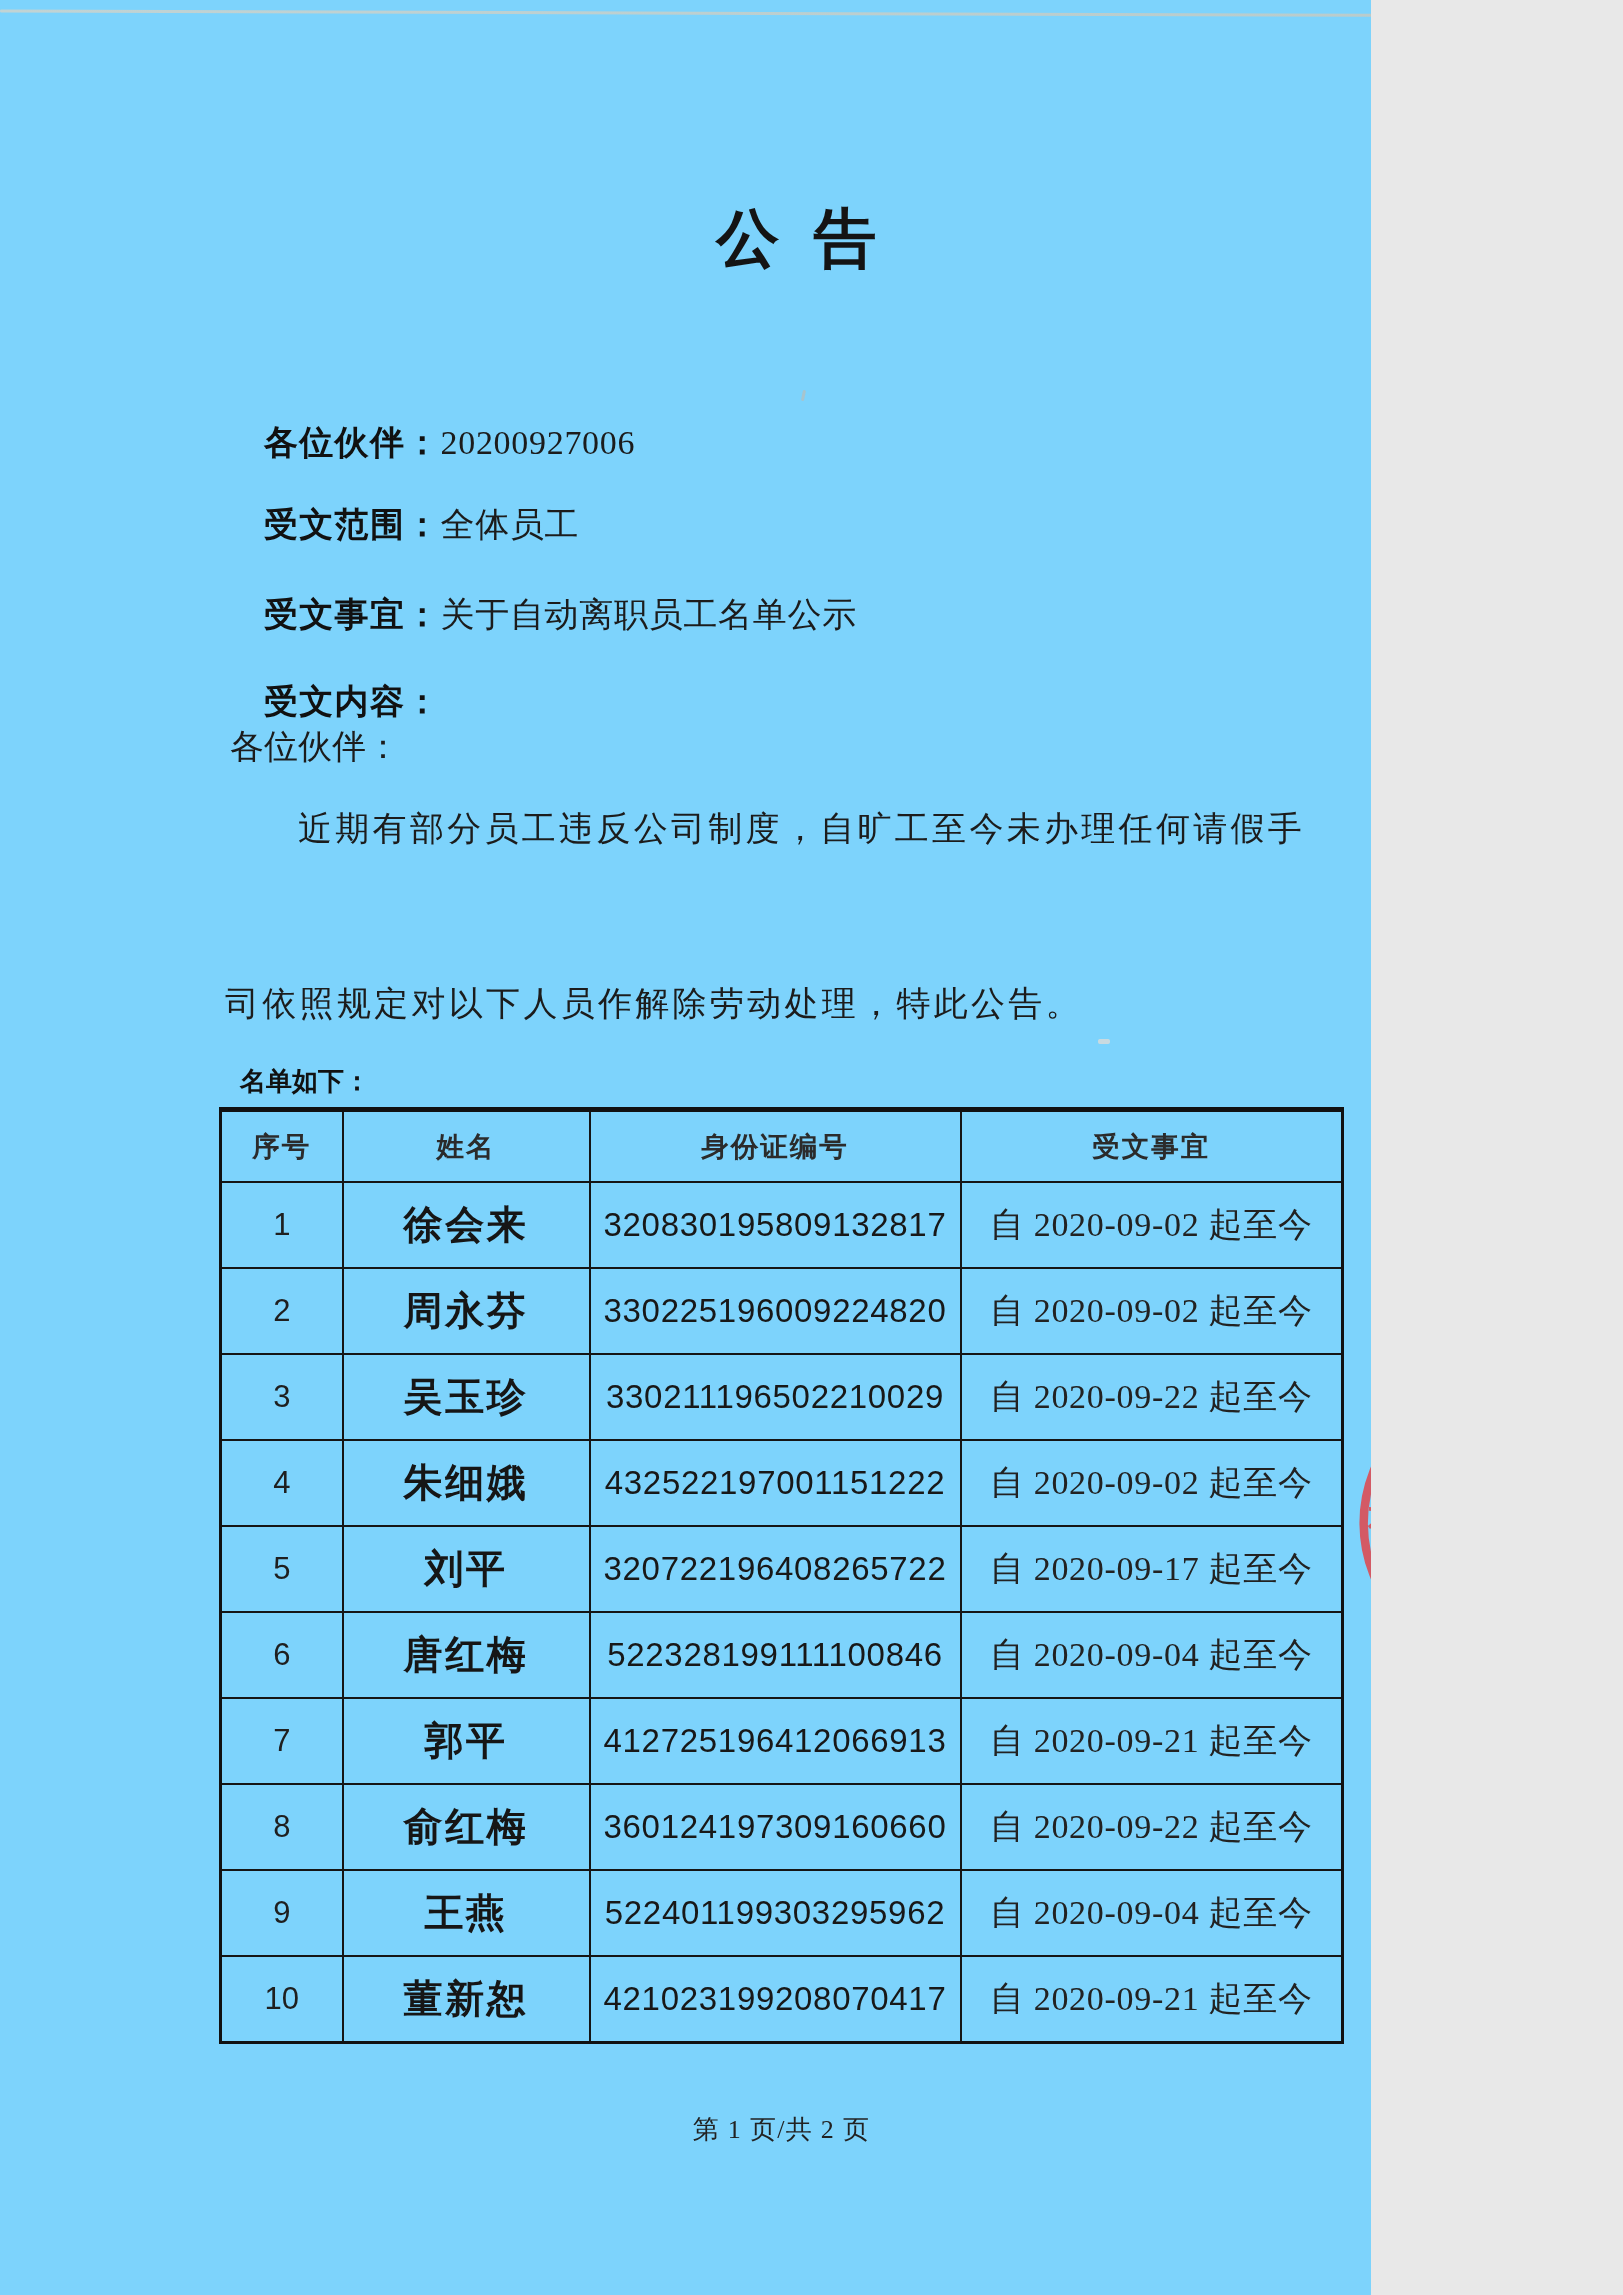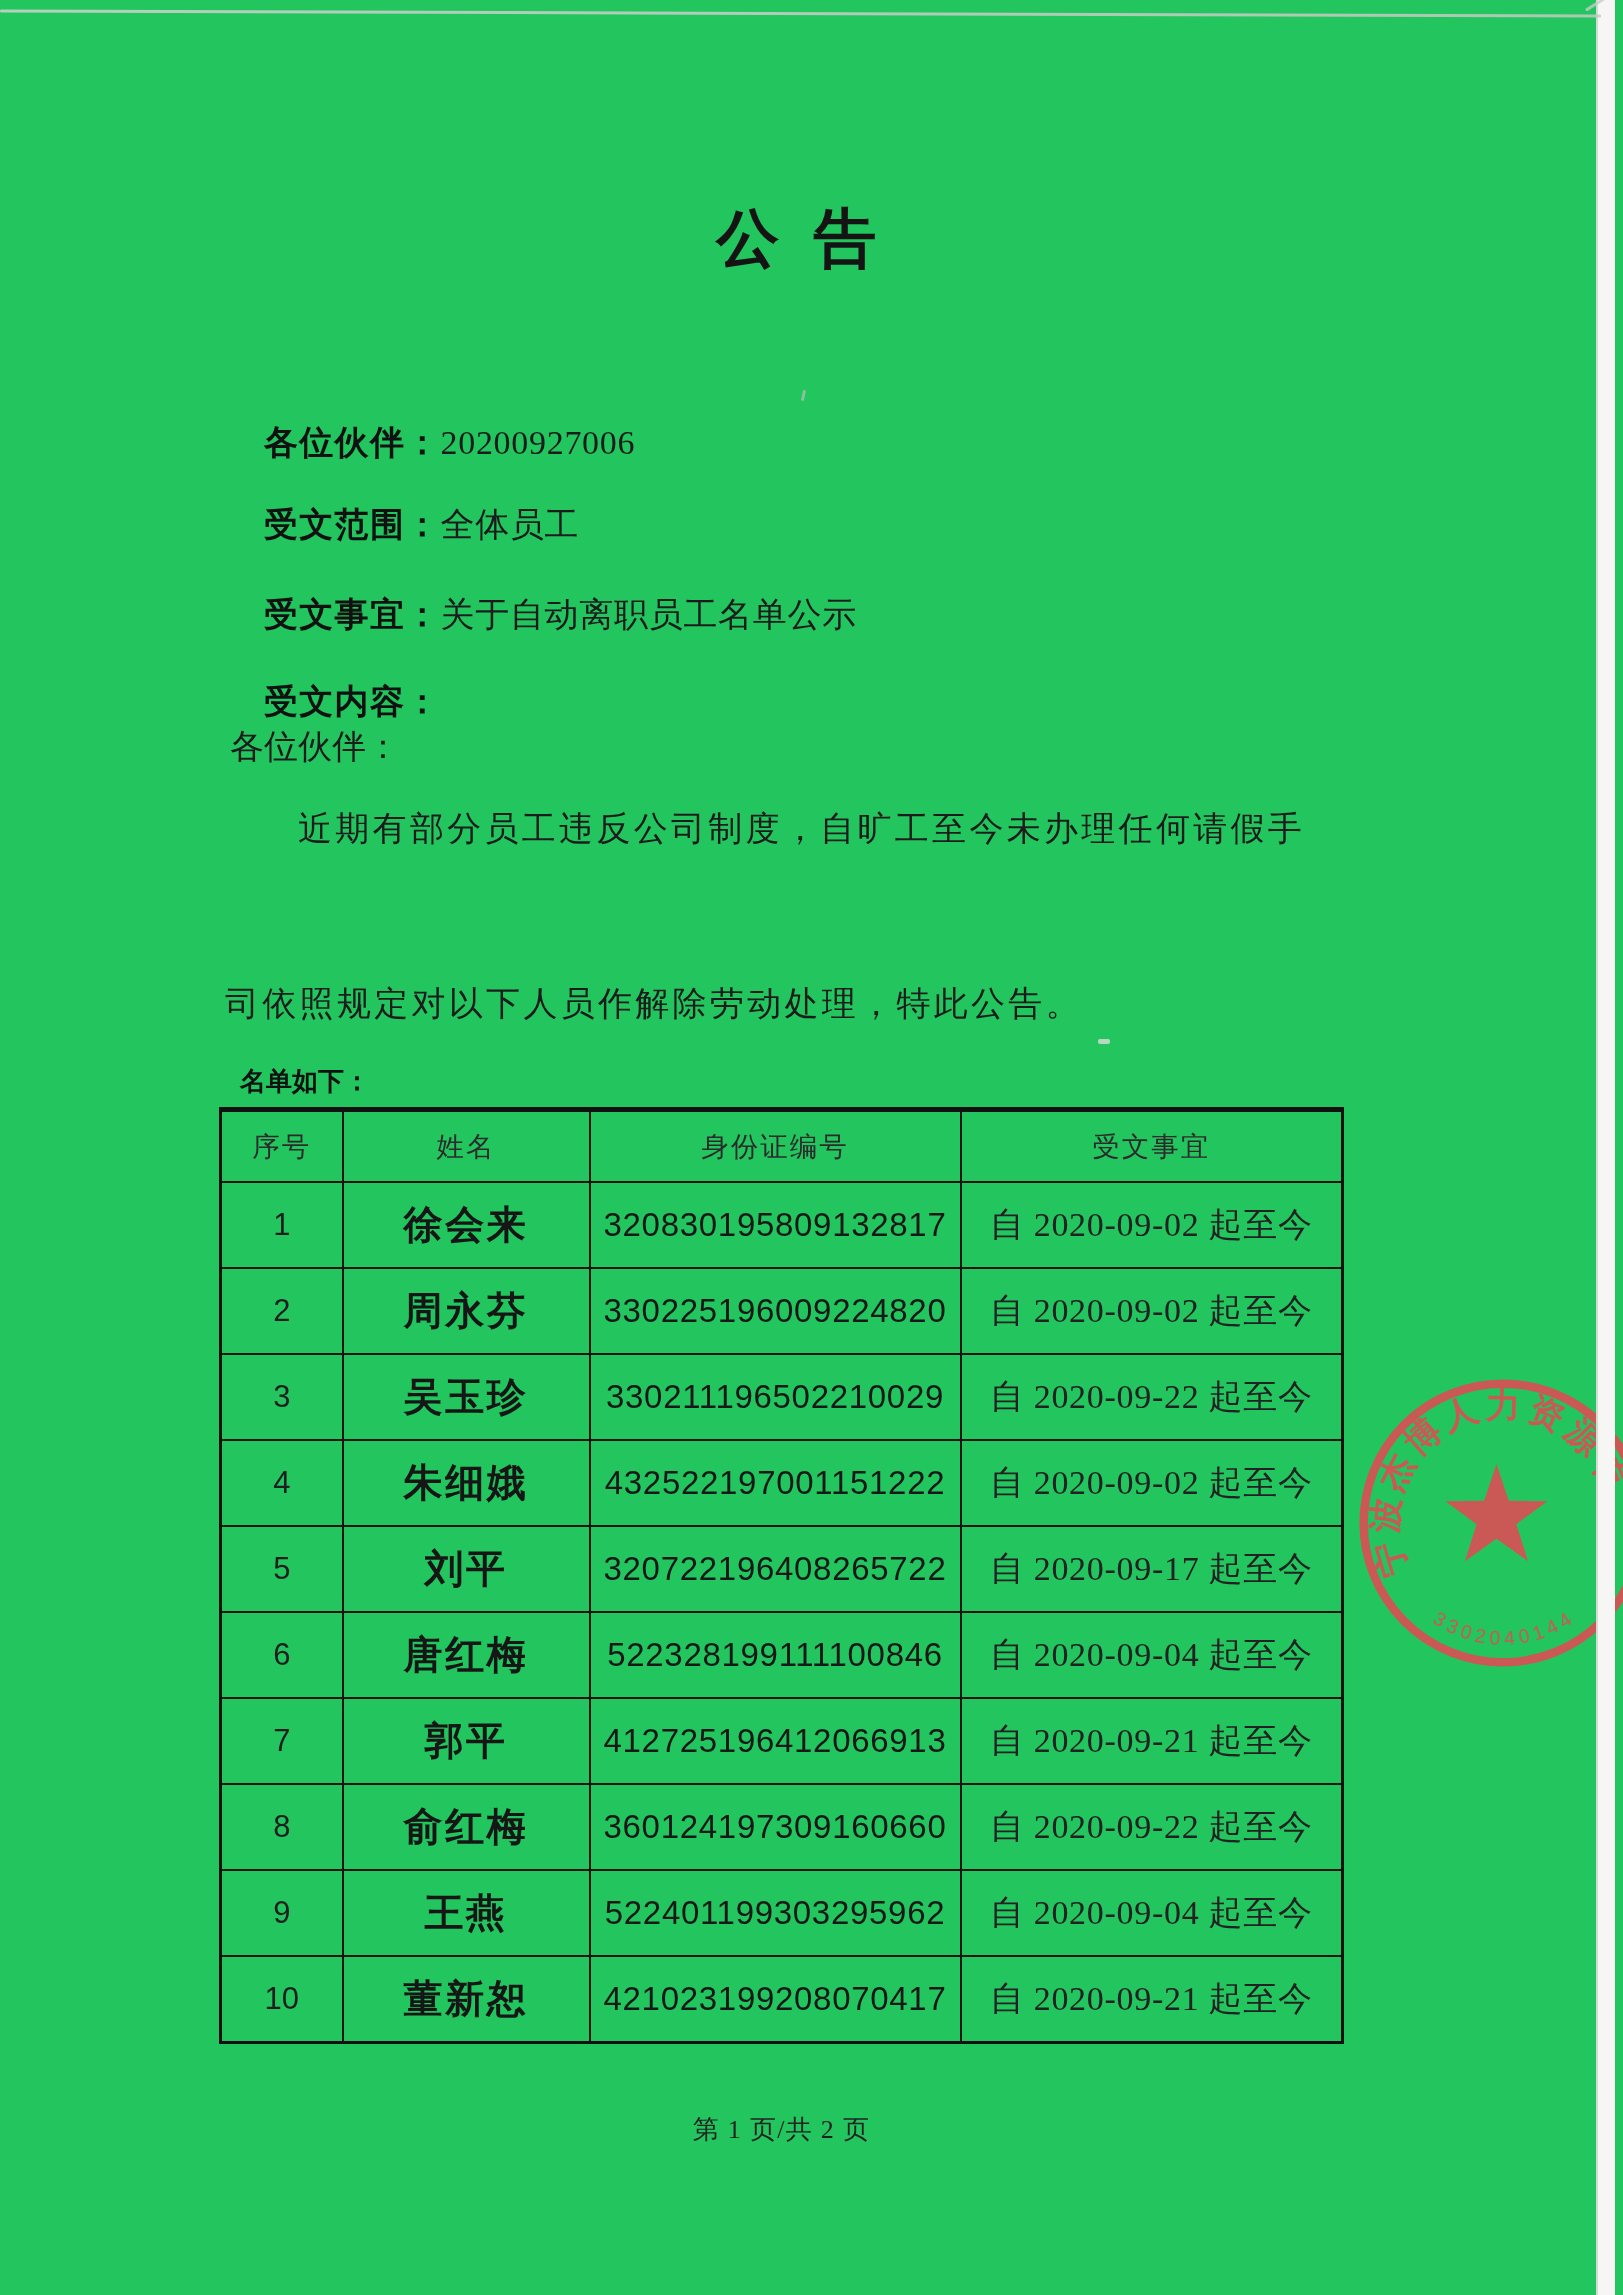--- a/index.html
+++ b/index.html
@@ -1,18 +1,18 @@
 <!DOCTYPE html>
 <html style="font-size:10.5px"><head>
 <meta charset="utf-8">
 <style>
   html,body{margin:0;padding:0;background:#e8e8e8;}
   .page{
-    position:relative;width:1623px;height:2295px;overflow:hidden;
-    background:#22c55e;color:#1a1a1a;
+    position:relative;width:1371px;height:2295px;overflow:hidden;
+    background:#7dd3fc;color:#1a1a1a;
     font-family:"Liberation Serif","DejaVu Serif",serif;
   }
   
   .scan-top-line{position:absolute;left:0;top:11.8px;width:1601px;height:2.6px;
     background:linear-gradient(to right,#cdd3cd,#c2c9c2);transform:rotate(0.18deg);
     border-radius:1.3px;opacity:.85;z-index:6;}
   .scan-top-hook{position:absolute;left:1584px;top:2.6px;width:22px;height:2.6px;
     background:#c6ccc6;transform:rotate(-32deg);border-radius:1.3px;opacity:.8;z-index:6;}
   .scan-right-band{position:absolute;left:1596px;top:0;width:17px;height:2295px;
     background:#f6f7f5;border-left:2px solid #d4dad4;z-index:5;}
@@ -34,21 +34,21 @@
     font-family:Liberation Sans, sans-serif;color:#111;}
   .footer{position:absolute;left:0;top:2112px;width:1563px;text-align:center;
     font-size:26px;letter-spacing:1.3px;white-space:pre;color:#222;}
   
   table.roster{position:absolute;left:219px;top:1107px;border-collapse:collapse;
     table-layout:fixed;width:1123px;background:transparent;z-index:2;}
   table.roster td,table.roster th{border:2px solid #151515;text-align:center;
     vertical-align:middle;overflow:hidden;}
   table.roster tr{border-bottom:2.6px solid #151515;}
   table.roster{border:3.3px solid #111;border-top:5.9px solid #111;}
-  th.hcell{height:67px;font-weight:400;font-size:27.5px;color:#2b2b2b;letter-spacing:2px;}
+  th.hcell{height:67px;font-weight:700;font-size:27.5px;color:#2b2b2b;letter-spacing:2px;}
   td.c-no{height:82px;font-family:"Liberation Sans","DejaVu Sans",sans-serif;
     font-size:31px;color:#1f1f1f;}
   td.c-name{font-family:"Liberation Sans","DejaVu Sans",sans-serif;font-weight:700;
     font-size:39px;letter-spacing:2.6px;color:#161616;}
   td.c-id{font-family:"Liberation Sans","DejaVu Sans",sans-serif;font-size:33px;
     letter-spacing:0.7px;color:#181818;}
   td.c-period{font-size:34px;letter-spacing:0.7px;color:#222;white-space:pre;}
   
   .stamp{position:absolute;left:1346px;top:1366px;width:314px;height:314px;z-index:4;
     opacity:.9;}

